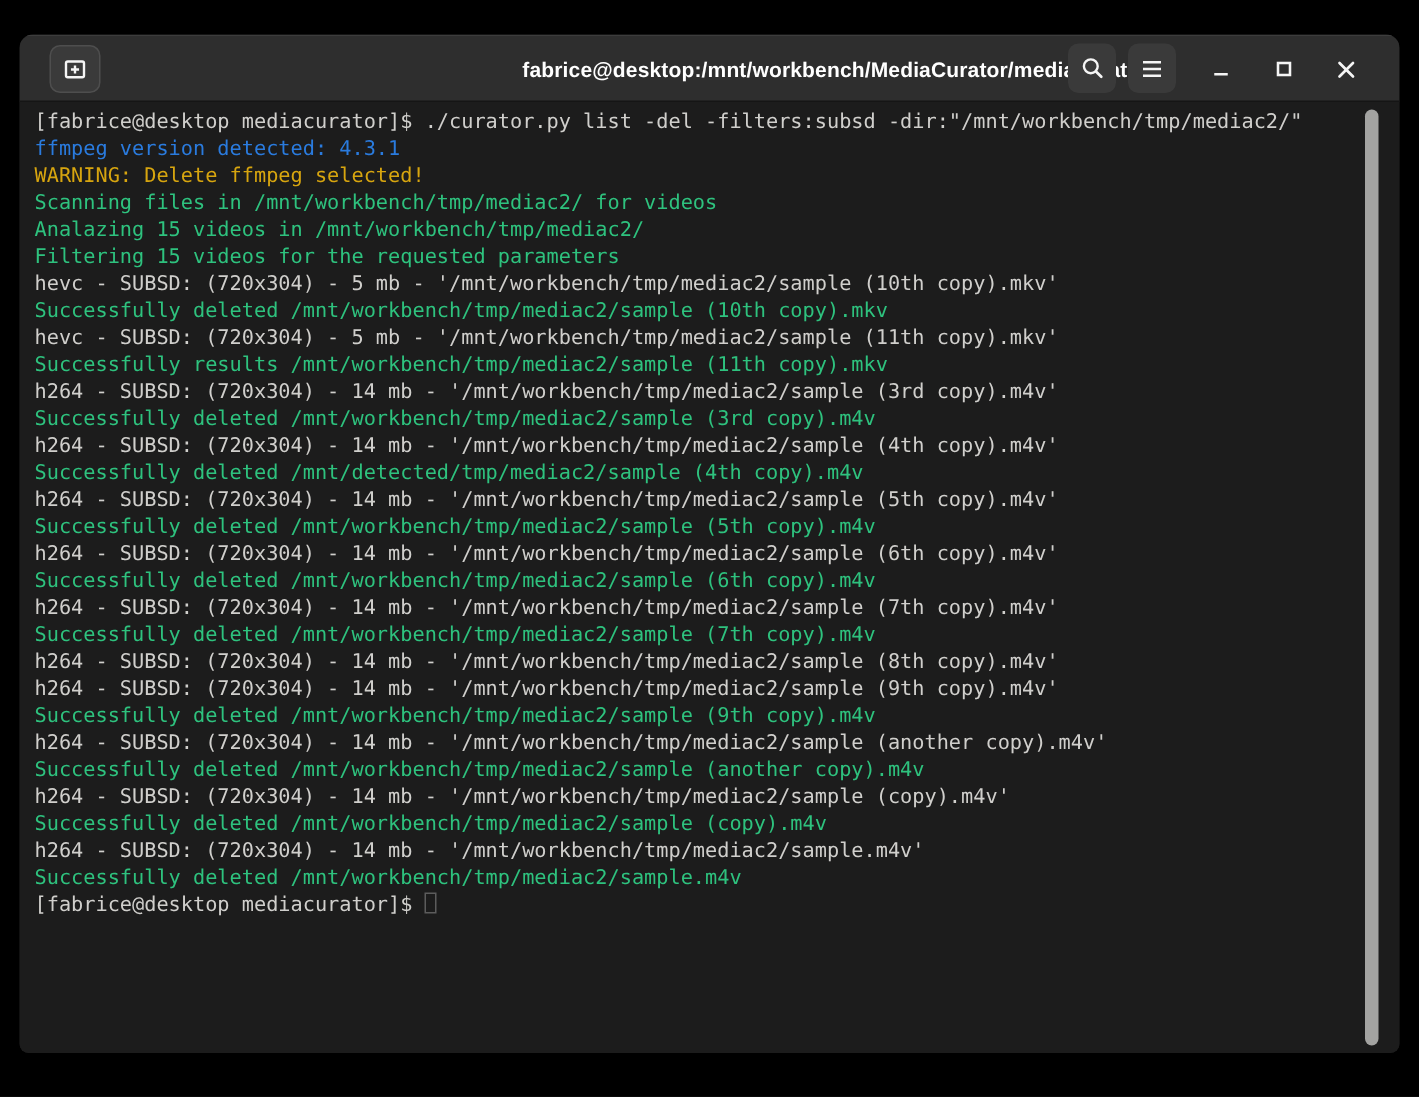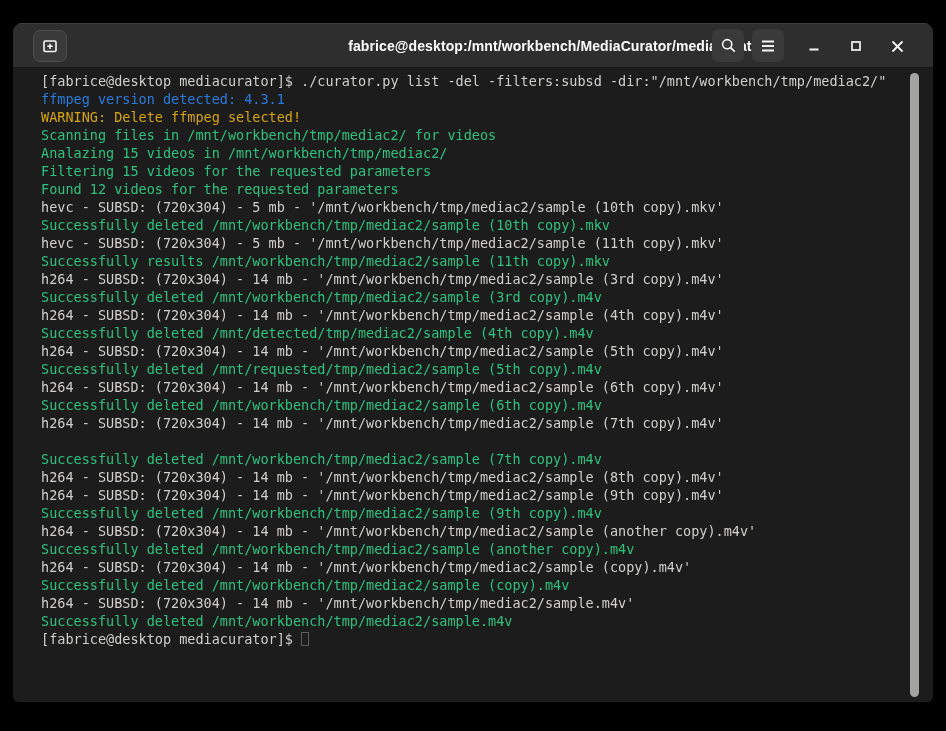--- a/index.html
+++ b/index.html
@@ -20,21 +20,21 @@
   .hbtn.newtab{left:20px;top:7px;width:34px;height:32px;border:1px solid #4e4e4e;}
   .hbtn.search{left:699px;top:6px;width:32px;height:33px;}
   .hbtn.menu{left:739px;top:6px;width:32px;height:33px;}
   .wctl{position:absolute;top:8px;width:30px;height:30px;display:flex;
         align-items:center;justify-content:center;background:transparent;border-radius:15px;cursor:pointer;}
   .wctl.min{left:786px;} .wctl.max{left:828px;} .wctl.close{left:869px;}
   .title{position:absolute;left:544px;top:0;height:45px;display:flex;align-items:center;
          transform:translateX(-50%);color:#ffffff;font-weight:bold;font-size:14px;
          white-space:nowrap;letter-spacing:.1px;}
   .term{position:relative;height:634px;background:var(--terminal_bg);
-        padding:4px 0 0 28px;cursor:text;}
+        padding:4px 0 0 10px;cursor:text;}
   .line{font-family:"DejaVu Sans Mono","Liberation Mono",monospace;
         font-size:13.5px;line-height:18px;white-space:pre;color:var(--fg);}
   .cursor{display:inline-block;width:8px;height:14px;border:1px solid #5c5c5c;
           vertical-align:-2px;margin-left:8px;}
   .scroll-thumb{position:absolute;right:14px;top:5px;width:9px;height:624px;
                 border-radius:5px;background:#a3a3a1;cursor:pointer;}
   svg{display:block;}
 </style>
 </head>
 <body>
@@ -103,35 +103,34 @@
     </div>
 
     <div class="term">
       <div>
           <div class="line" style="color: var(--fg);">[fabrice@desktop mediacurator]$ ./curator.py list -del -filters:subsd -dir:"/mnt/workbench/tmp/mediac2/"</div>
           <div class="line" style="color: var(--blue);">ffmpeg version detected: 4.3.1</div>
           <div class="line" style="color: var(--yellow);">WARNING: Delete ffmpeg selected!</div>
           <div class="line" style="color: var(--green);">Scanning files in /mnt/workbench/tmp/mediac2/ for videos</div>
           <div class="line" style="color: var(--green);">Analazing 15 videos in /mnt/workbench/tmp/mediac2/</div>
           <div class="line" style="color: var(--green);">Filtering 15 videos for the requested parameters</div>
-          <div class="line" style="color: var(--green);">Found 12 videos for the requested parameters</div>
           <div class="line" style="color: var(--fg);">hevc - SUBSD: (720x304) - 5 mb - '/mnt/workbench/tmp/mediac2/sample (10th copy).mkv'</div>
           <div class="line" style="color: var(--green);">Successfully deleted /mnt/workbench/tmp/mediac2/sample (10th copy).mkv</div>
           <div class="line" style="color: var(--fg);">hevc - SUBSD: (720x304) - 5 mb - '/mnt/workbench/tmp/mediac2/sample (11th copy).mkv'</div>
           <div class="line" style="color: var(--green);">Successfully results /mnt/workbench/tmp/mediac2/sample (11th copy).mkv</div>
           <div class="line" style="color: var(--fg);">h264 - SUBSD: (720x304) - 14 mb - '/mnt/workbench/tmp/mediac2/sample (3rd copy).m4v'</div>
           <div class="line" style="color: var(--green);">Successfully deleted /mnt/workbench/tmp/mediac2/sample (3rd copy).m4v</div>
           <div class="line" style="color: var(--fg);">h264 - SUBSD: (720x304) - 14 mb - '/mnt/workbench/tmp/mediac2/sample (4th copy).m4v'</div>
           <div class="line" style="color: var(--green);">Successfully deleted /mnt/detected/tmp/mediac2/sample (4th copy).m4v</div>
           <div class="line" style="color: var(--fg);">h264 - SUBSD: (720x304) - 14 mb - '/mnt/workbench/tmp/mediac2/sample (5th copy).m4v'</div>
-          <div class="line" style="color: var(--green);">Successfully deleted /mnt/requested/tmp/mediac2/sample (5th copy).m4v</div>
+          <div class="line" style="color: var(--green);">Successfully deleted /mnt/workbench/tmp/mediac2/sample (5th copy).m4v</div>
           <div class="line" style="color: var(--fg);">h264 - SUBSD: (720x304) - 14 mb - '/mnt/workbench/tmp/mediac2/sample (6th copy).m4v'</div>
           <div class="line" style="color: var(--green);">Successfully deleted /mnt/workbench/tmp/mediac2/sample (6th copy).m4v</div>
           <div class="line" style="color: var(--fg);">h264 - SUBSD: (720x304) - 14 mb - '/mnt/workbench/tmp/mediac2/sample (7th copy).m4v'</div>
-          <div class="line" style="color: var(--green); margin-top: 18px;">Successfully deleted /mnt/workbench/tmp/mediac2/sample (7th copy).m4v</div>
+          <div class="line" style="color: var(--green);">Successfully deleted /mnt/workbench/tmp/mediac2/sample (7th copy).m4v</div>
           <div class="line" style="color: var(--fg);">h264 - SUBSD: (720x304) - 14 mb - '/mnt/workbench/tmp/mediac2/sample (8th copy).m4v'</div>
           <div class="line" style="color: var(--fg);">h264 - SUBSD: (720x304) - 14 mb - '/mnt/workbench/tmp/mediac2/sample (9th copy).m4v'</div>
           <div class="line" style="color: var(--green);">Successfully deleted /mnt/workbench/tmp/mediac2/sample (9th copy).m4v</div>
           <div class="line" style="color: var(--fg);">h264 - SUBSD: (720x304) - 14 mb - '/mnt/workbench/tmp/mediac2/sample (another copy).m4v'</div>
           <div class="line" style="color: var(--green);">Successfully deleted /mnt/workbench/tmp/mediac2/sample (another copy).m4v</div>
           <div class="line" style="color: var(--fg);">h264 - SUBSD: (720x304) - 14 mb - '/mnt/workbench/tmp/mediac2/sample (copy).m4v'</div>
           <div class="line" style="color: var(--green);">Successfully deleted /mnt/workbench/tmp/mediac2/sample (copy).m4v</div>
           <div class="line" style="color: var(--fg);">h264 - SUBSD: (720x304) - 14 mb - '/mnt/workbench/tmp/mediac2/sample.m4v'</div>
           <div class="line" style="color: var(--green);">Successfully deleted /mnt/workbench/tmp/mediac2/sample.m4v</div>
           <div class="line" style="color: var(--fg);">[fabrice@desktop mediacurator]$<span class="cursor"></span></div>

